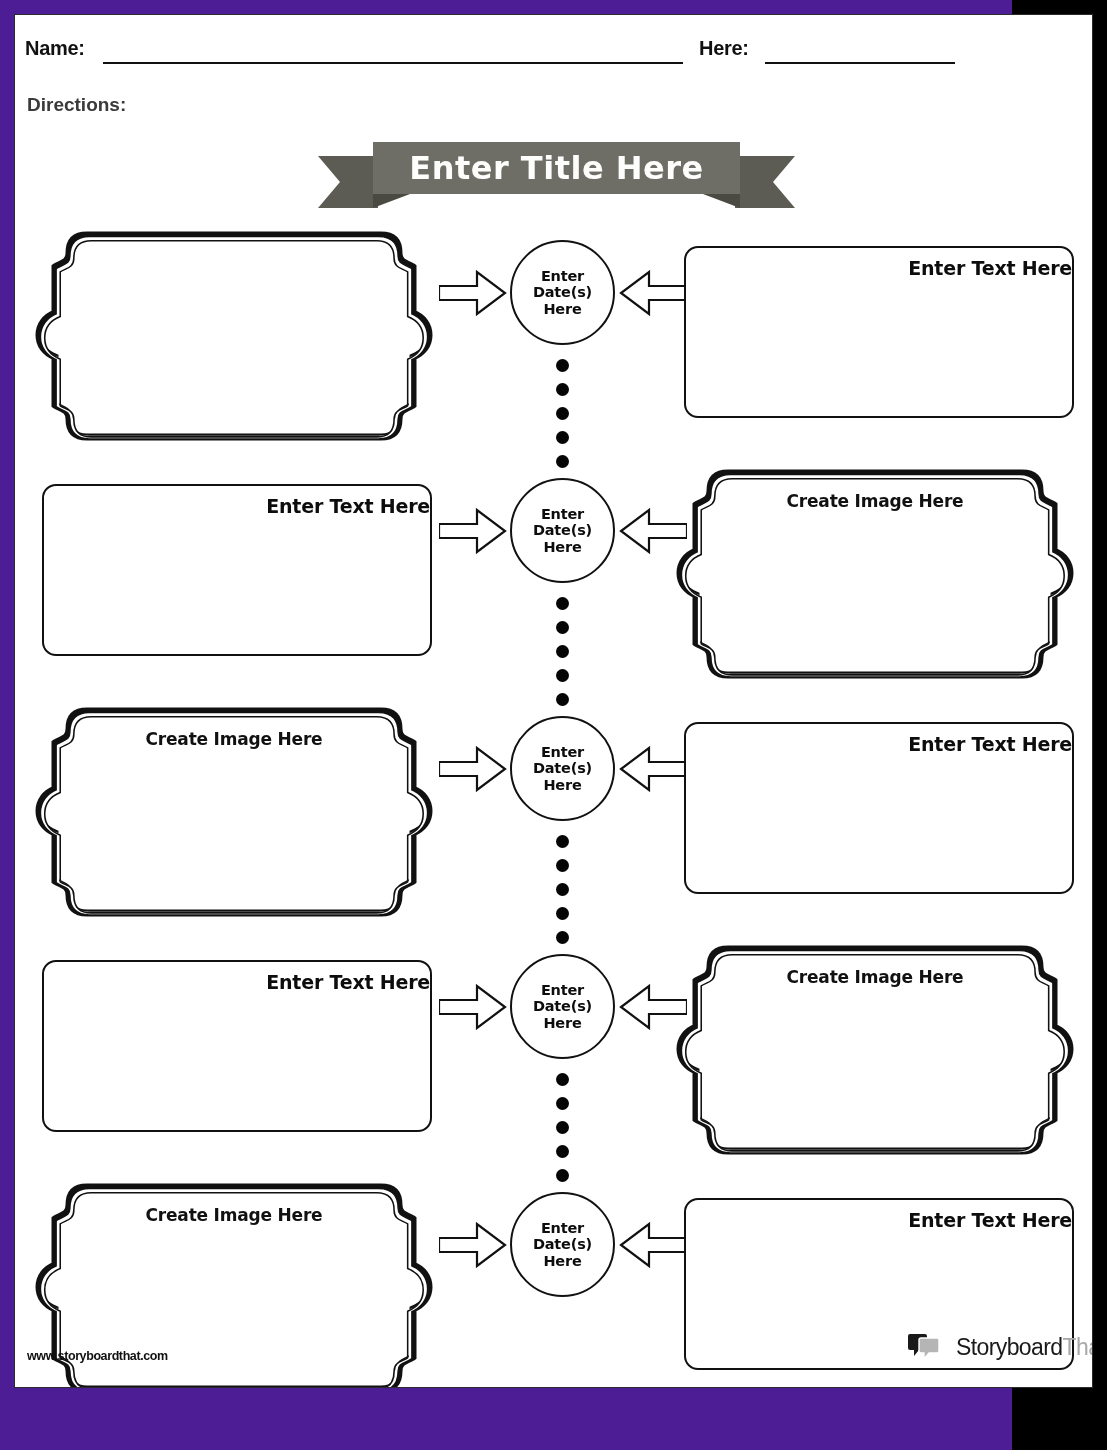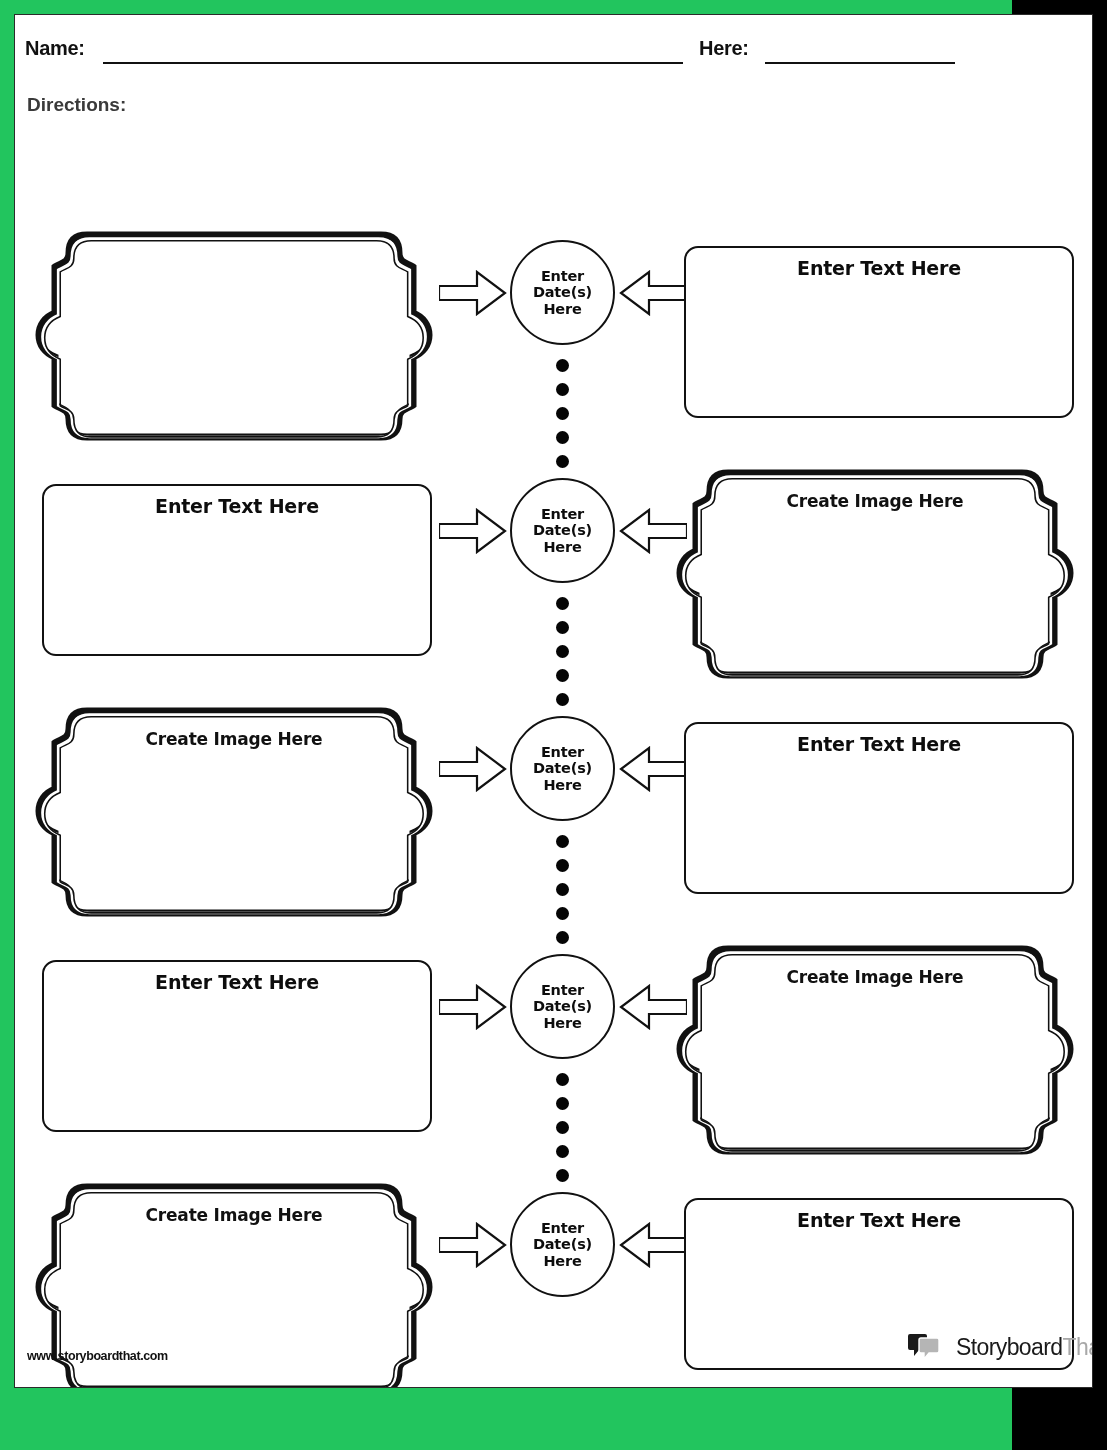--- a/index.html
+++ b/index.html
@@ -13,21 +13,21 @@
     overflow: hidden;
     font-family: "Liberation Sans", sans-serif;
   }
 
   
   #page-frame {
     position: absolute;
     left: 0; top: 0;
     width: 1012px;
     height: 1450px;
-    background: #22c55e;
+    background: #4c1d95;
   }
   #page {
     position: absolute;
     left: 14px;
     top: 14px;
     width: 1079px;
     height: 1374px;
     background: #ffffff;
     border: 1px solid #2b2b2b;
     box-sizing: border-box;
@@ -112,21 +112,21 @@
     position: absolute;
     box-sizing: border-box;
     background: #ffffff;
     border: 2px solid #111111;
     border-radius: 14px;
   }
   .plain-box .box-caption {
     position: absolute;
     left: 0; right: 0;
     top: 9px;
-    text-align: center;
+    text-align: right;
     font-family: "DejaVu Sans", sans-serif;
     font-weight: bold;
     font-size: 19px;
     color: #0d0d0d;
     letter-spacing: -0.2px;
   }
 
   
   .ornate {
     position: absolute;
@@ -225,20 +225,34 @@
   <div id="page">
 
     <div id="header-row">
       <div class="hdr-label" id="name-label">Name:</div>
       <div id="name-rule"></div>
       <div class="hdr-label" id="date-label">Here:</div>
       <div id="date-rule"></div>
     </div>
     <div id="directions-label">Directions:</div>
 
+    <div id="title-banner">
+      <svg width="477" height="66" viewBox="0 0 477 66">
+
+        <polygon points="0,14 60,14 60,66 0,66 22,40" fill="#5c5c54"></polygon>
+
+        <polygon points="477,14 417,14 417,66 477,66 455,40" fill="#5c5c54"></polygon>
+
+        <rect x="55" y="0" width="367" height="52" fill="#6e6e66"></rect>
+
+        <polygon points="55,52 92,52 55,66" fill="#4a4a43"></polygon>
+        <polygon points="422,52 385,52 422,66" fill="#4a4a43"></polygon>
+      </svg>
+      <div id="title-text">Enter Title Here</div>
+    </div>
 
     <svg width="0" height="0" style="position:absolute" aria-hidden="true">
       <defs>
 
         <path id="ornate-outline" d="
           M 58 6
           C 44 6 40 14 40 24
           C 40 34 32 34 26 38
           L 26 84
           C 16 88 10 96 10 106

